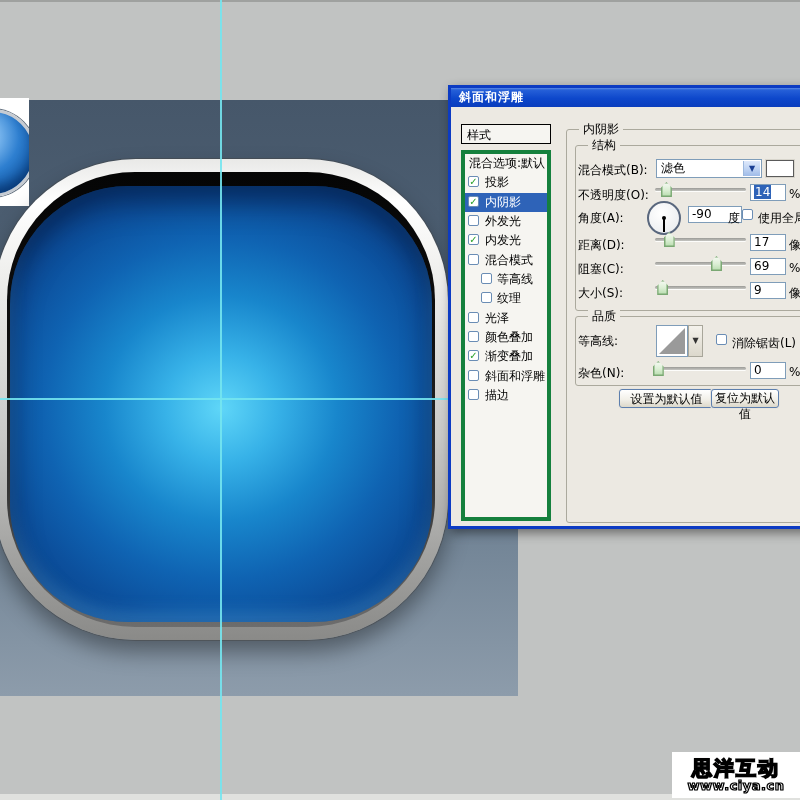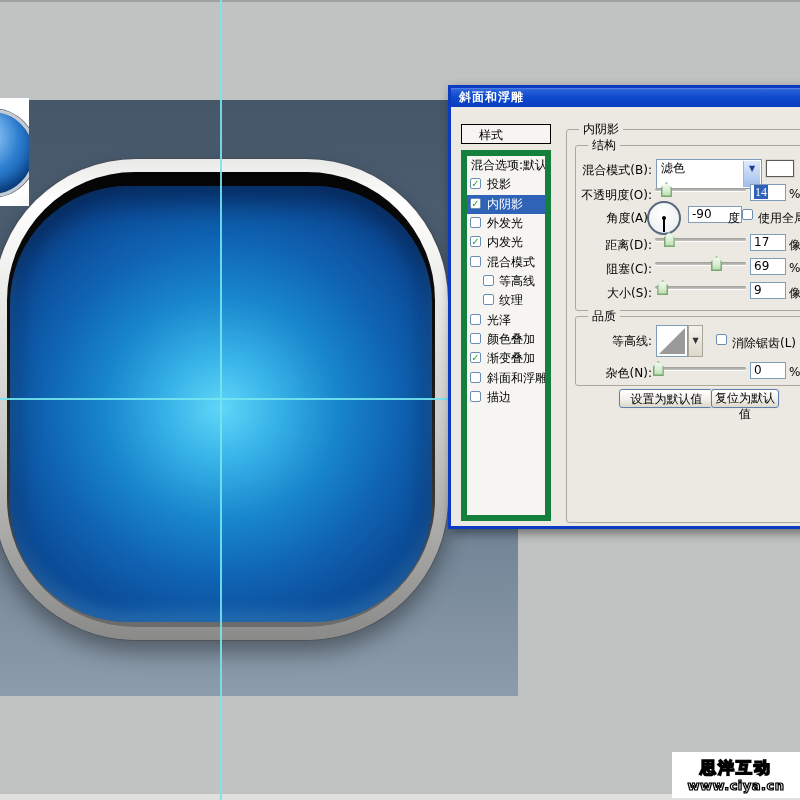--- a/index.html
+++ b/index.html
@@ -46,48 +46,48 @@
   .h-guide{left:0;top:398px;width:448px;height:2px;background:var(--guide,#74e6ef);opacity:.9;z-index:3;}
   
   .dialog{left:448px;top:85px;width:372px;height:444px;z-index:5;
     border:3px solid #0c3bc3;background:var(--dialog_bg,#ece9e2);
     box-shadow:3px 4px 10px rgba(0,0,0,.45);box-sizing:border-box;}
   .titlebar{position:absolute;left:0;top:0;right:0;height:19px;
     background:linear-gradient(180deg,#5a8ae6 0%,#2660d8 10%,var(--titlebar,#0d47cb) 55%,#0a3dbd 100%);
     color:#fff;font-weight:bold;line-height:19px;padding-left:8px;letter-spacing:1px;box-sizing:border-box;}
   .dcontent{position:absolute;left:0;top:19px;right:0;bottom:0;background:var(--dialog_bg,#ece9e2);}
   .styles-header{left:10px;top:17px;width:90px;height:20px;border:1px solid #000;background:#f6f5f1;
-    line-height:20px;padding-left:17px;box-sizing:border-box;}
-  .styles-list{left:10px;top:43px;width:90px;height:371px;border:6px solid #15803d;background:#f6f5f1;
+    line-height:20px;padding-left:5px;box-sizing:border-box;}
+  .styles-list{left:10px;top:43px;width:90px;height:371px;border:4px solid #15803d;background:#f6f5f1;
     box-sizing:border-box;overflow:hidden;}
   .sli{position:relative;height:19.35px;line-height:19.35px;white-space:nowrap;cursor:default;}
   .sli .cb{top:3px;}
   .sli .sli-label{position:absolute;left:20px;top:0;}
   .sli.noCb .sli-label{left:4px;}
   .sli.indent .cb{left:16px;}
   .sli.indent .sli-label{left:32px;}
   .sli.sel{background:var(--selection,#2e63b8);color:#fff;}
   .cb{position:absolute;left:3px;width:11px;height:11px;background:#fff;border:1px solid #6a8db5;border-radius:2px;
     font-size:10px;line-height:10px;text-align:center;color:#2ca32c;font-weight:bold;box-sizing:border-box;}
   
   .gframe{position:absolute;border:1px solid #aba99d;border-radius:3px;}
   .glabel{position:absolute;top:-8px;left:12px;background:var(--dialog_bg,#ece9e2);padding:0 4px;line-height:14px;}
   .outer-frame{left:115px;top:22px;width:330px;height:392px;}
   .grp-structure{left:8px;top:15px;width:306px;height:164px;}
   .grp-quality{left:8px;top:186px;width:306px;height:68px;}
-  .lbl{position:absolute;left:2px;width:74px;text-align:right;white-space:nowrap;}
+  .lbl{position:absolute;left:2px;width:74px;white-space:nowrap;}
   
   .combo{position:absolute;background:#fff;border:1px solid #7f9db9;box-sizing:border-box;line-height:16px;padding-left:4px;}
   .combo .arrow{position:absolute;right:1px;top:1px;bottom:1px;width:16px;text-align:center;
     background:linear-gradient(180deg,#dfe9fb,#bdd2f2 55%,#9fbbe8);border-left:1px solid #9db8dd;
     color:#1b3f93;font-size:8px;line-height:15px;}
   .swatch{position:absolute;background:#fff;border:1px solid #5a5a5a;box-sizing:border-box;box-shadow:inset 0 0 0 1px #fff,0 0 0 1px #d8d5cc;}
   .valbox{position:absolute;width:36px;height:17px;background:#fff;border:1px solid #7f9db9;box-sizing:border-box;
     line-height:15px;padding-left:3px;}
-  .valbox .selhl{background:var(--selection,#2e63b8);color:#fff;padding:0 1px;font-family:Liberation Serif, serif;}
+  .valbox .selhl{background:var(--selection,#2e63b8);color:#fff;padding:0 1px;}
   .unit{position:absolute;white-space:nowrap;}
   .slider{position:absolute;height:15px;}
   .slider .track{position:absolute;left:0;right:0;top:6px;height:3px;border-radius:2px;
     background:linear-gradient(#9a9a96,#c6c6c2);box-shadow:0 1px 0 #fdfdfb;}
   .slider .sthumb{position:absolute;top:0;width:11px;height:15px;margin-left:-5px;
     clip-path:polygon(50% 0,100% 38%,100% 100%,0 100%,0 38%);
     background:linear-gradient(180deg,#f7fbf5 0%,#daeed3 55%,#b4dbaa 100%);
     box-shadow:inset 0 0 0 1.5px #7aa873;}
   .dial{position:absolute;width:34px;height:34px;border-radius:50%;border:2px solid #59677d;background:
     radial-gradient(circle at 40% 35%,#ffffff,#eef0f2 70%,#dfe2e6 100%);box-sizing:border-box;}
@@ -99,21 +99,21 @@
     clip-path:polygon(0 100%,100% 0,100% 100%);background:#9a9a9a;}
   .contour-arrow{position:absolute;width:15px;height:32px;background:linear-gradient(180deg,#f4f2ec,#dcd8cc);
     border:1px solid #a8a69a;box-sizing:border-box;text-align:center;font-size:8px;line-height:30px;color:#333;}
   .xpbtn{position:absolute;height:19px;border:1px solid #5d7fae;border-radius:3px;
     background:linear-gradient(180deg,#ffffff,#f2f0e9 55%,#dcd8ca 100%);
     font-family:inherit;font-size:12px;line-height:16px;text-align:center;padding:0;color:#000;
     box-shadow:0 0 0 1px #e8e5dd;}
   
   .watermark{left:672px;top:752px;width:128px;height:46px;background:#fff;z-index:6;
     display:flex;flex-direction:column;align-items:center;justify-content:center;}
-  .wm1{font-size:16px;font-weight:900;letter-spacing:2px;color:#7f1d1d;-webkit-text-stroke:1.6px #000;
+  .wm1{font-size:20px;font-weight:900;letter-spacing:2px;color:#7f1d1d;-webkit-text-stroke:1.6px #000;
     text-shadow:0 0 1px #000;line-height:22px;}
   .wm2{font-size:13px;font-weight:bold;letter-spacing:.5px;color:#fff;-webkit-text-stroke:1.2px #000;
     text-shadow:0 0 1px #000;line-height:14px;}
 </style>
 </head>
 <body>
 
 <div class="abs top-edge"></div>
 <div class="abs canvas"></div>
 
@@ -193,21 +193,21 @@
         </div>
       </div>
 
     <div class="gframe outer-frame">
       <span class="glabel">内阴影</span>
 
       <div class="gframe grp-structure">
         <span class="glabel">结构</span>
 
         <span class="lbl" style="top:16px">混合模式(B):</span>
-        <div class="combo" style="left:80px;top:13px;width:106px;height:30px">
+        <div class="combo" style="left:80px;top:13px;width:106px;height:19px">
           <span>滤色</span>
           <span class="arrow">▼</span>
         </div>
         <div class="swatch" style="left:190px;top:14px;width:28px;height:17px"></div>
 
         <span class="lbl" style="top:41px">不透明度(O):</span>
         <div class="slider" style="left:79px;top:36px;width:91px">
           <div class="track"></div>
           <div class="sthumb" style="left: 12%;"></div>
         </div>

